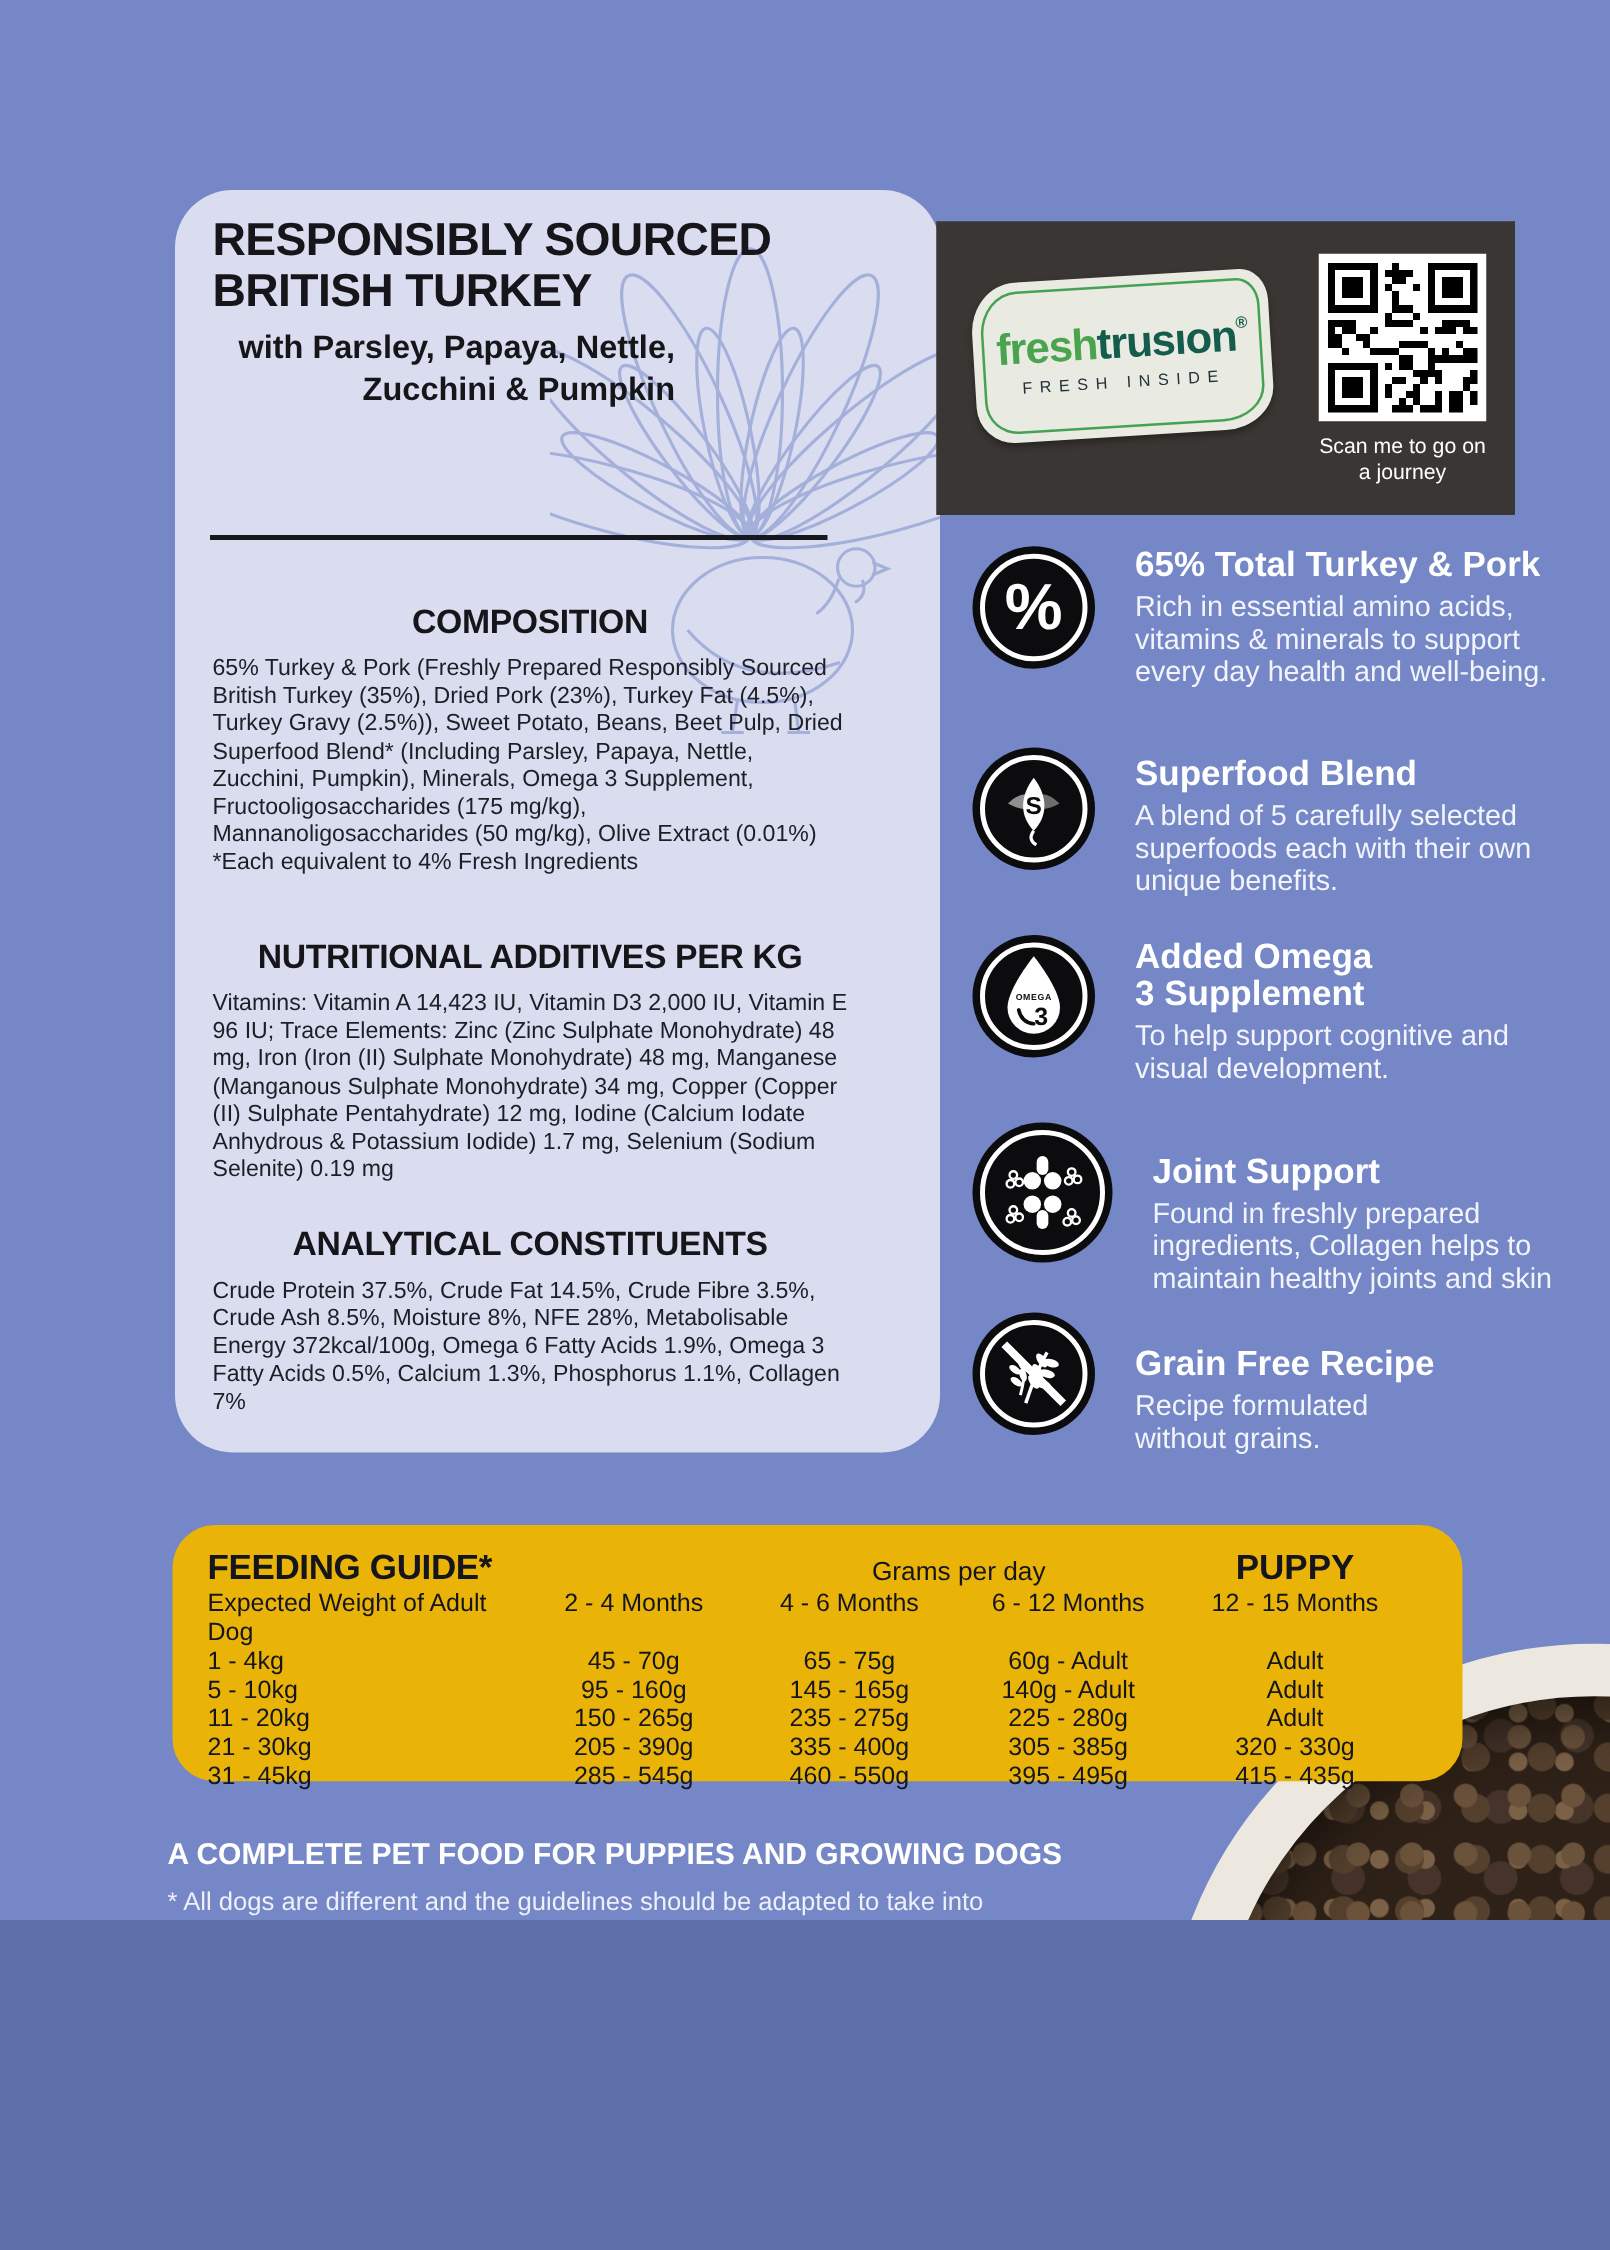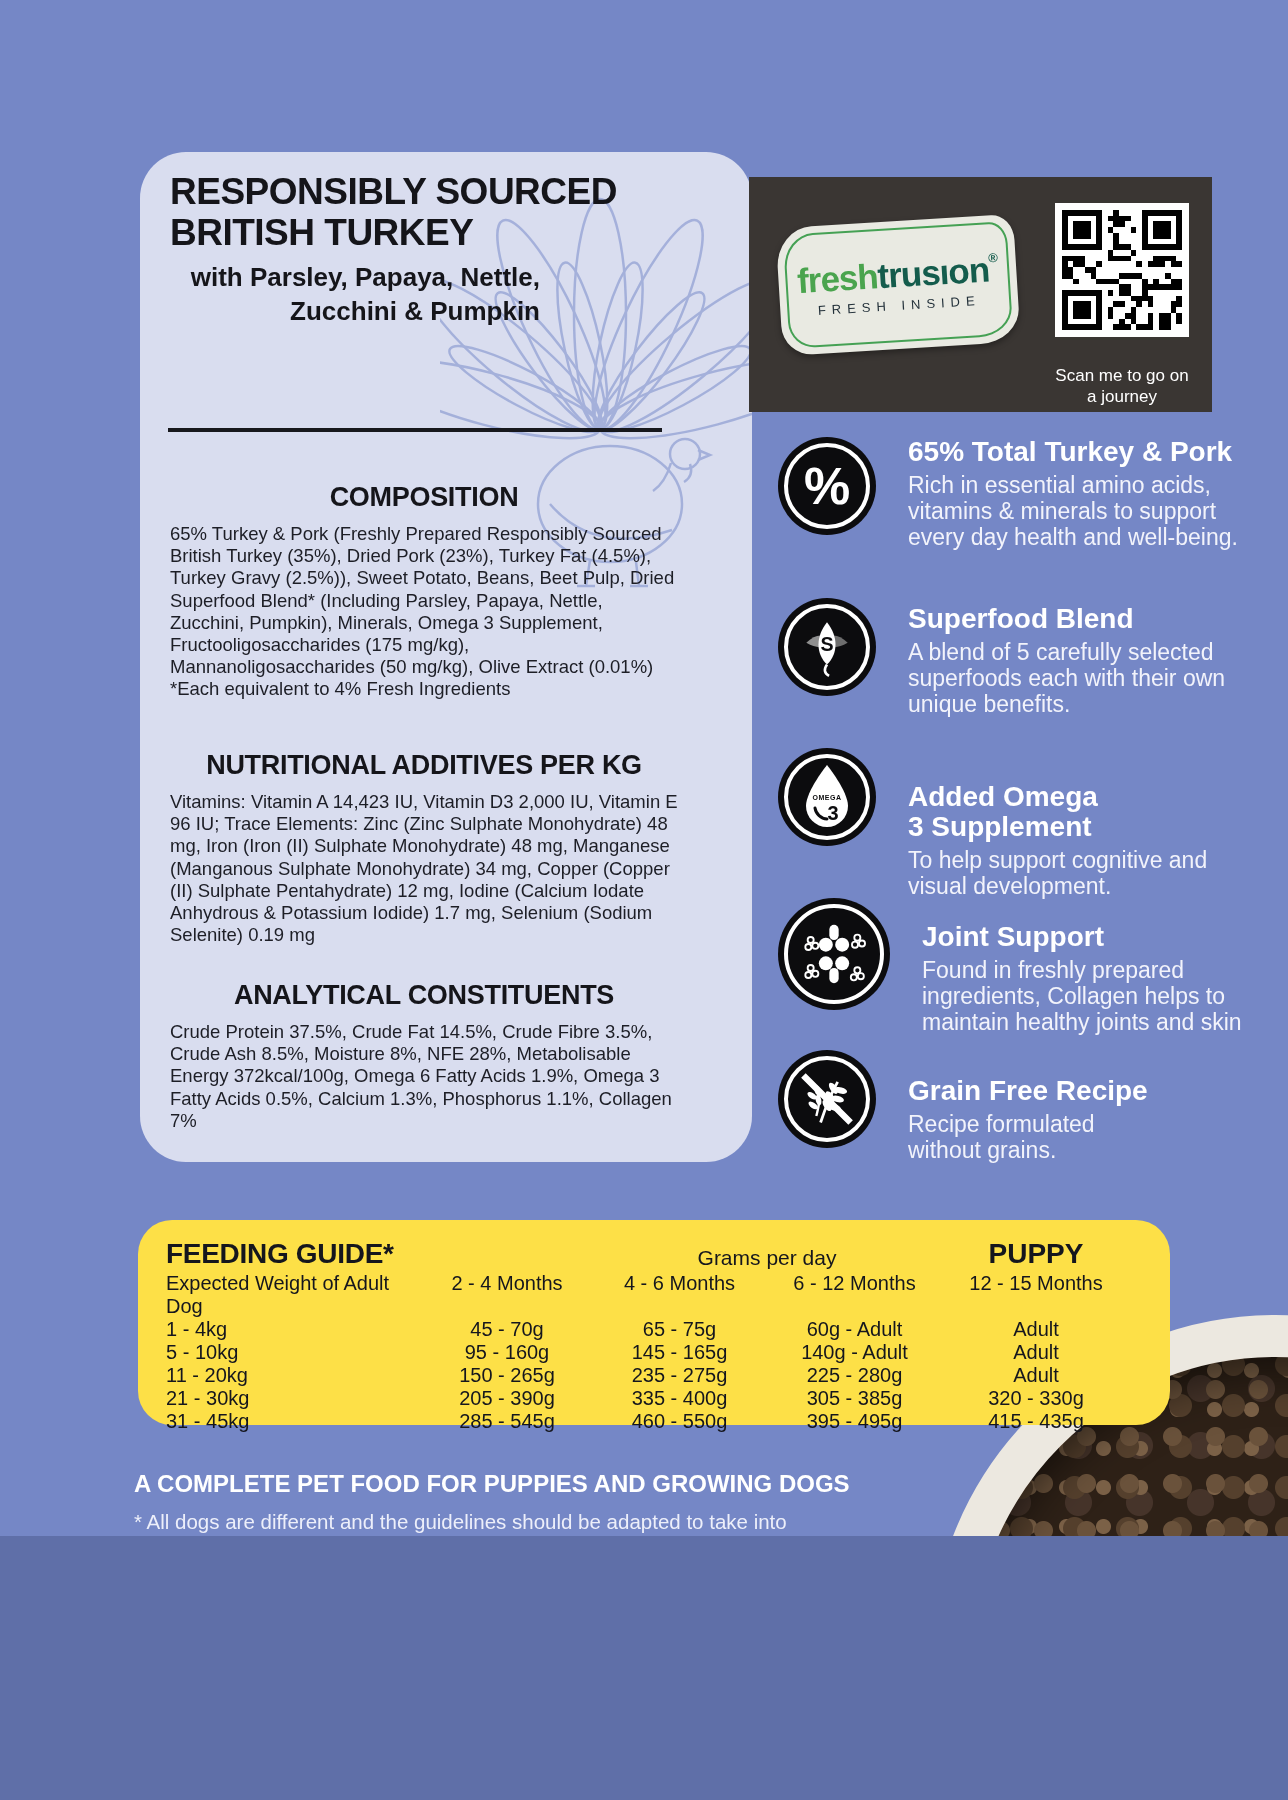--- a/index.html
+++ b/index.html
@@ -26,35 +26,35 @@
          box-shadow:0 3px 6px rgba(0,0,0,.35);display:flex;flex-direction:column;align-items:center;justify-content:center;}
   .badge::before{content:"";position:absolute;inset:7px;border:2px solid #45a154;
          border-radius:30px 18px 34px 26px / 34px 22px 28px 26px;pointer-events:none;}
   .brand-line{font-size:35px;font-weight:700;letter-spacing:-1px;line-height:1;}
   .brand-fresh{color:#4aa44e;} .brand-trusion{color:#145c4c;}
   .brand-reg{font-size:13px;color:#145c4c;vertical-align:top;}
   .badge-tagline{font-size:13px;letter-spacing:6px;color:#23313a;margin-top:6px;font-weight:400;}
   .qr-wrap{position:absolute;left:306px;top:26px;width:134px;text-align:center;}
   .qr-box{width:120px;height:120px;background:#fff;padding:7px;display:inline-block;}
   .qr-box svg{display:block;width:120px;height:120px;}
-  .qr-caption{margin-top:24px;font-size:17px;line-height:1.25;color:#ffffff;}
+  .qr-caption{margin-top:4px;font-size:17px;line-height:1.25;color:#ffffff;}
 
   
   .feature{position:absolute;left:778px;display:flex;gap:32px;align-items:flex-start;}
   .f-icon{flex:0 0 auto;background:#0c0c0e;border-radius:50%;position:relative;
           display:flex;align-items:center;justify-content:center;}
   .f-icon::before{content:"";position:absolute;inset:6px;border:4px solid #fff;border-radius:50%;}
   .icon-98{width:98px;height:98px;} .icon-112{width:112px;height:112px;}
   .f-text{width:344px;}
   .f-title{font-size:28px;line-height:1.08;font-weight:700;color:#ffffff;}
   .f-body{font-size:23px;line-height:1.12;color:#f2f3fb;margin-top:6px;}
   .pct-glyph{font-size:52px;font-weight:700;color:#fff;position:relative;z-index:1;}
 
   
-  .feeding-panel{position:absolute;left:138px;top:1220px;width:1032px;height:205px;background:#fde047;
+  .feeding-panel{position:absolute;left:138px;top:1220px;width:1032px;height:205px;background:#eab308;
                  border-radius:34px;z-index:2;padding:18px 0 0 28px;box-sizing:border-box;color:#15161d;}
   .fg-grid{display:grid;grid-template-columns:256px 170px 175px 175px 188px;align-items:end;}
   .fg-heading{font-size:28px;font-weight:800;grid-column:1/3;letter-spacing:-0.3px;}
   .fg-grams{grid-column:3/5;text-align:center;font-size:21px;}
   .fg-puppy{grid-column:5/6;text-align:center;font-size:28px;font-weight:800;}
   .fg-row{display:grid;grid-template-columns:256px 170px 175px 175px 188px;font-size:20px;line-height:23px;}
   .fg-row span{text-align:center;}
   .fg-row span:first-child{text-align:left;}
   .fg-head-row{margin-top:2px;}
 
@@ -310,21 +310,21 @@
 
   <div class="feature" style="top:748px;">
     <div class="f-icon icon-98">
       <svg width="62" height="70" viewBox="0 0 60 70" style="position:relative;z-index:1;">
         <path d="M30,3 C30,3 9,29 9,44 a21,21 0 0 0 42,0 C51,29 30,3 30,3 z" fill="#fff"></path>
         <text x="30" y="38" text-anchor="middle" font-family="Liberation Sans, sans-serif" font-size="7" font-weight="bold" fill="#0c0c0e" letter-spacing="0.5">OMEGA</text>
         <text x="36" y="58" text-anchor="middle" font-family="Liberation Sans, sans-serif" font-size="20" font-weight="bold" fill="#0c0c0e">3</text>
         <path d="M18,46 a13,13 0 0 0 12,11" stroke="#0c0c0e" stroke-width="3" fill="none" stroke-linecap="round"></path>
       </svg>
     </div>
-    <div class="f-text" style="padding-top:2px;margin-top:32px;">
+    <div class="f-text" style="padding-top:2px;">
       <div class="f-title" style="max-width:192px;">Added Omega 3 Supplement</div>
       <div class="f-body">To help support cognitive and visual development.</div>
     </div>
   </div>
 
   <div class="feature" style="top:1050px;">
     <div class="f-icon icon-98">
       <svg width="64" height="64" viewBox="0 0 60 60" style="position:relative;z-index:1;">
         <g stroke="#fff" fill="#fff">
           <path d="M24,52 C28,40 32,28 40,14" stroke-width="2.6" fill="none"></path>

